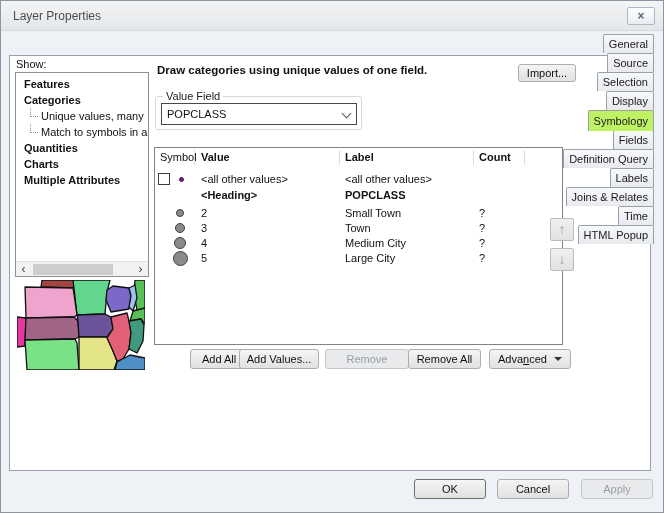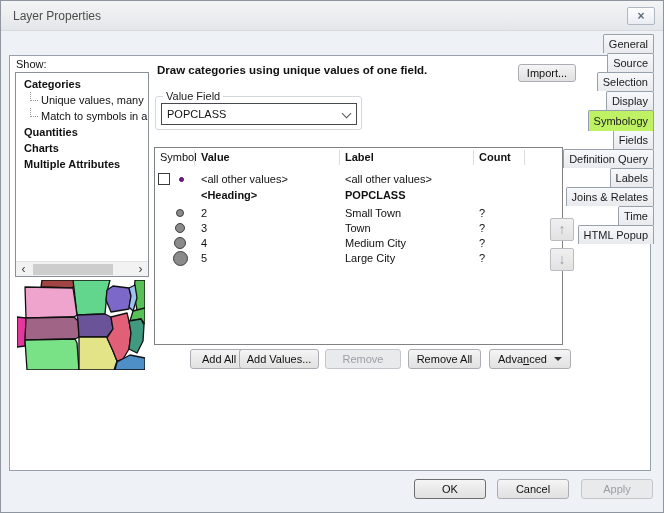--- a/index.html
+++ b/index.html
@@ -113,21 +113,21 @@
   
   .move-btn {
     position:absolute; width:24px; height:23px;
     background:linear-gradient(#f0f0f0,#e2e2e2); border:1px solid #b9bcc0; border-radius:2px;
     color:#9aa1a9; font-weight:bold; font-size:14px; text-align:center; line-height:21px;
   }
   .mv-up { left:540px; top:162px; } .mv-down { left:540px; top:192px; }
   
   .act { position:absolute; top:293px; height:20px; }
   .a1 { left:154px; width:94px;margin-left:26px; } .a2 { left:229px; width:80px; }
-  .a3 { left:315px; width:76px;text-align:center; } .a4 { left:398px; width:73px; }
+  .a3 { left:315px; width:84px;text-align:center; } .a4 { left:398px; width:73px; }
   .a5 { left:479px; width:82px; }
   .mnemonic { text-decoration:underline; }
   .caret { width:0; height:0; border-left:4px solid transparent; border-right:4px solid transparent; border-top:4px solid #333; margin-left:7px; }
   
   .footer-btn { position:absolute; top:478px; width:72px; height:20px; }
   .ok { left:413px; border-color:#6e6e6e; } .cancel { left:496px; } .apply { left:580px; }
 </style>
 </head>
 <body>
 
@@ -151,20 +151,21 @@
     <div class="tab">Time</div>
     <div class="tab">HTML Popup</div>
   </div>
 
   <div class="page">
 
     <div class="show-label">Show:</div>
 
     <div class="treebox">
       <div style="padding-top:3px;">
+        <div class="tree-item parent"><span>Features</span></div>
         <div class="tree-item parent"><span>Categories</span></div>
         <div class="tree-item child"><span class="connector"></span><span>Unique values, many</span></div>
         <div class="tree-item child"><span class="connector"></span><span>Match to symbols in a</span></div>
         <div class="tree-item parent"><span>Quantities</span></div>
         <div class="tree-item parent"><span>Charts</span></div>
         <div class="tree-item parent"><span>Multiple Attributes</span></div>
       </div>
       <div class="tree-scroll">
         <div class="scroll-arrow">‹</div>
         <div class="scroll-thumb"></div>

